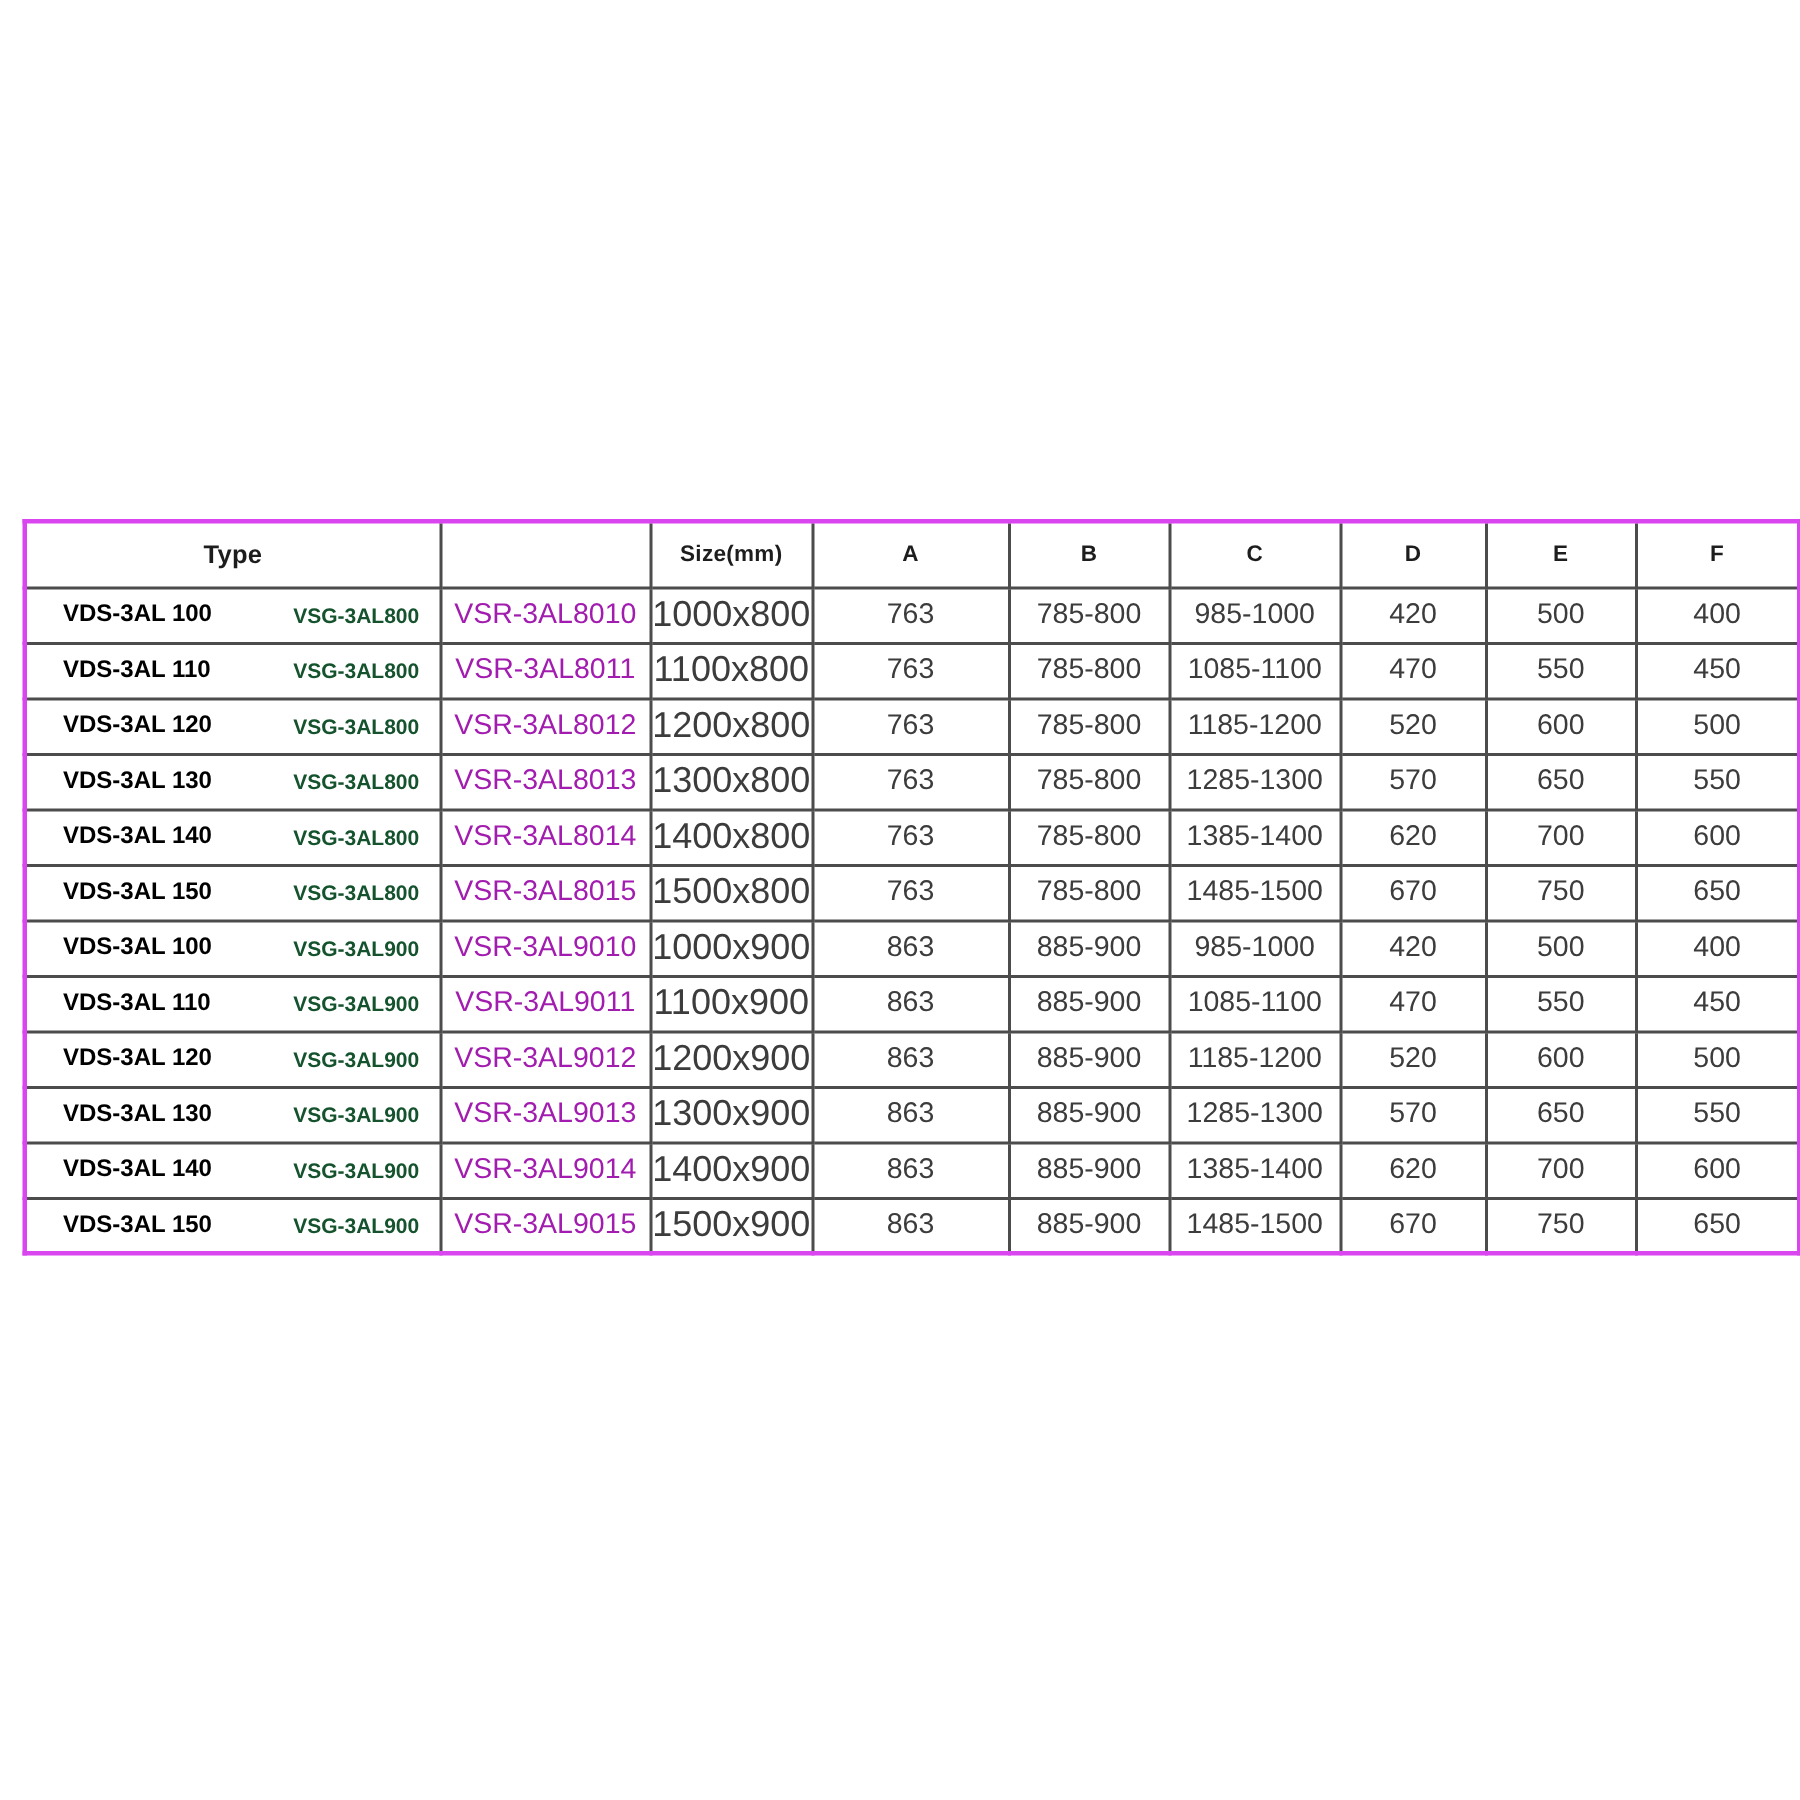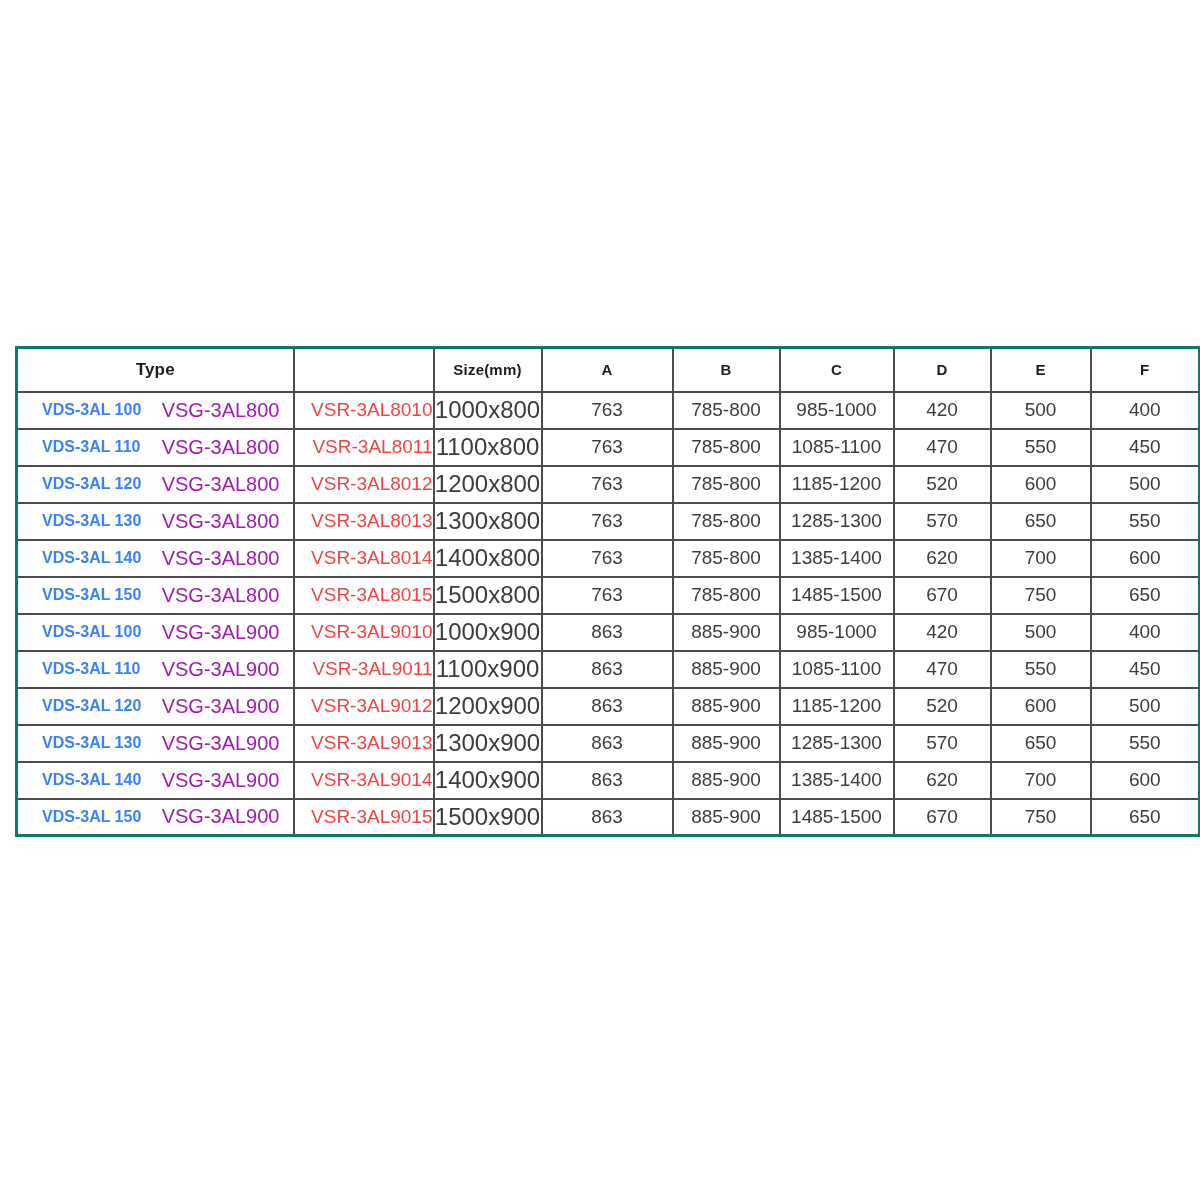--- a/index.html
+++ b/index.html
@@ -21,21 +21,21 @@
     overflow: hidden;
   }
   table.spec-table {
     position: absolute;
     left: 15px;
     top: 346px;
     width: 1183px;
     border-collapse: collapse;
     table-layout: fixed;
     background: #ffffff;
-    border: 3px solid #0f766e;
+    border: 3px solid #d946ef;
   }
   .spec-table th,
   .spec-table td {
     border: 2px solid #4c4c4c;
     text-align: center;
     vertical-align: middle;
     padding: 0;
     overflow: hidden;
     white-space: nowrap;
   }
@@ -57,38 +57,37 @@
   .spec-table td {
     font-size: 19px;
     font-weight: 400;
     color: #3c3c3c;
   }
   .spec-table td.size-cell {
     font-size: 24px;
   }
   .spec-table td.vsr-cell {
     font-size: 19px;
-    color: #ef4444;
-    text-align: right;
+    color: #a21caf;
   }
   .type-wrap {
     display: flex;
     justify-content: space-between;
     align-items: center;
     padding: 0 13px 0 24px;
   }
   .vds-code {
     font-weight: 700;
     font-size: 16px;
-    color: #3b82f6;
+    color: #000000;
   }
   .vsg-code {
-    font-weight: 400;
-    font-size: 20px;
-    color: #a21caf;
+    font-weight: 700;
+    font-size: 14px;
+    color: #14532d;
   }
 </style>
 </head>
 <body>
 
 <div class="sheet">
   <table class="spec-table">
     <colgroup>
       <col style="width:277px">
       <col style="width:140px">

